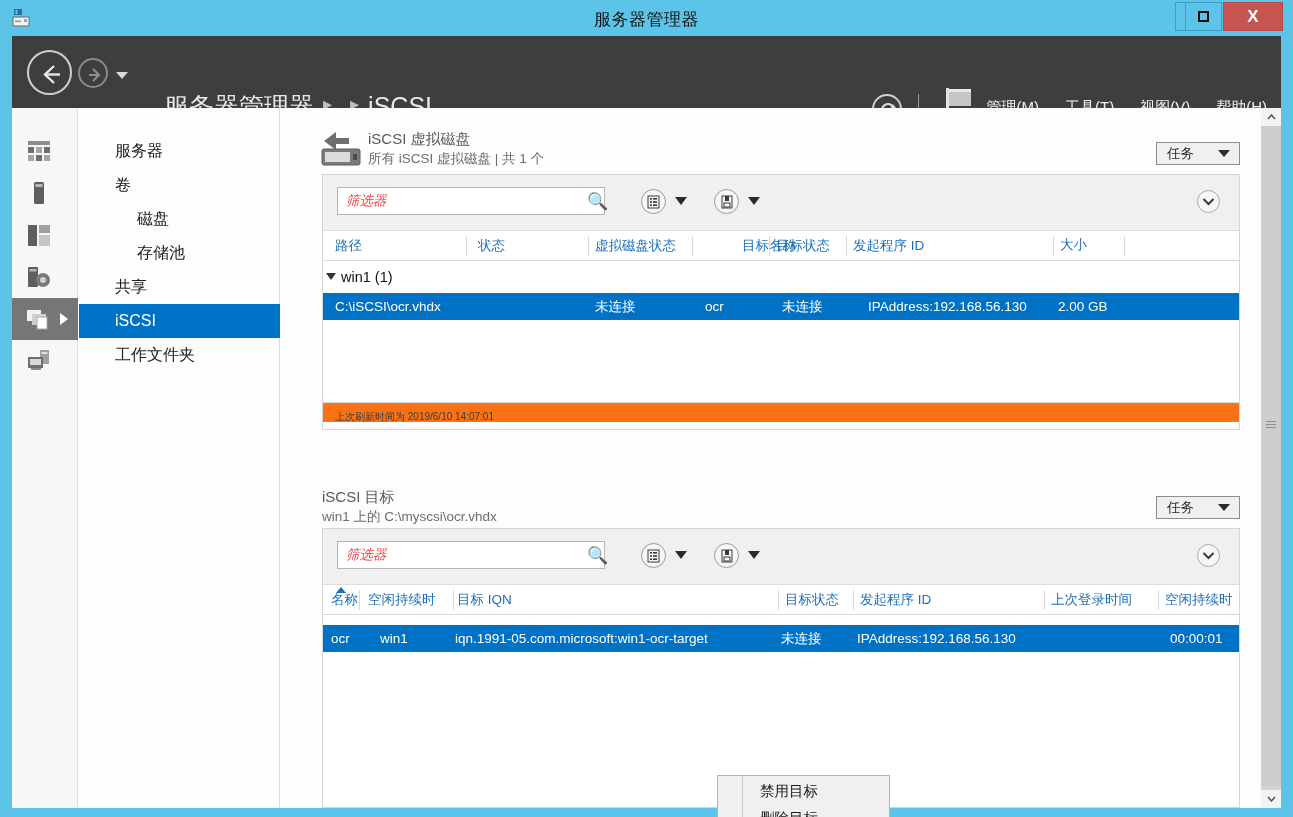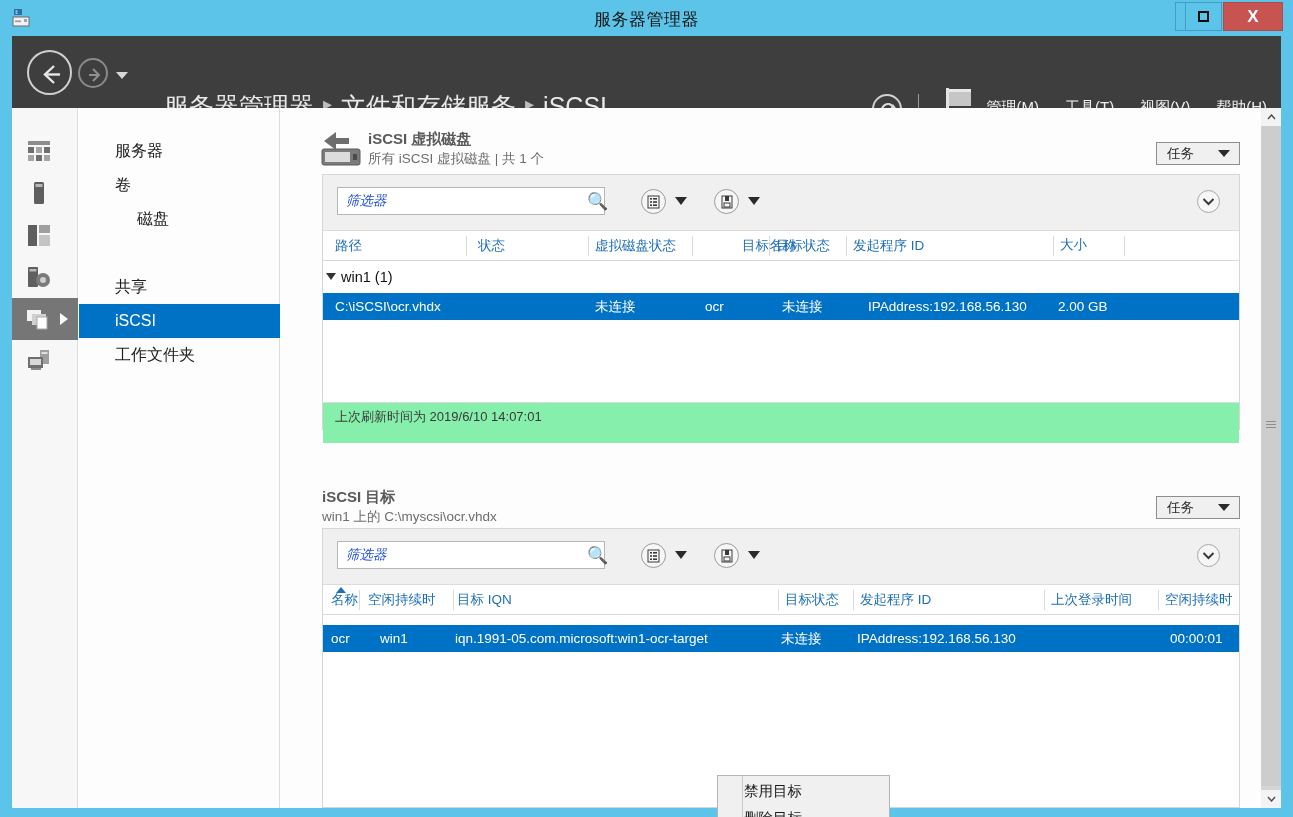--- a/index.html
+++ b/index.html
@@ -134,21 +134,21 @@
 
   
   #content {
     position: absolute; left: 268px; top: 0; width: 990px; height: 700px;
     background: #fdfdfd; overflow: hidden;
   }
 
   
   .sec-head-icon { position: absolute; }
   .sec-title {
-    position: absolute; font-size: 15px; font-weight: bold; color: #5a5a5a;
+    position: absolute; font-size: 15px; font-weight: normal; color: #5a5a5a;
   }
   .sec-sub {
     position: absolute; font-size: 13.5px; color: #6e6e6e;
   }
   .task-btn {
     position: absolute; width: 84px; height: 23px;
     border: 1px solid #8e8e8e; background: #f0f0f0;
     display: flex; align-items: center; font-size: 13.5px; color: #2a2a2a;
     padding-left: 10px;
   }
@@ -161,21 +161,21 @@
   .panel {
     position: absolute; border: 1px solid #d6d6d6; background: #fff;
   }
   .filterbar {
     position: absolute; left: 0; top: 0; height: 56px;
     background: #f0f0f0; border-bottom: 1px solid #dcdcdc;
   }
   .filter-input {
     position: absolute; left: 14px; top: 12px; width: 268px; height: 28px;
     border: 1px solid #b6b6b6; background: #fff;
-    font-size: 13.5px; color: #1d4ed8; font-style: italic;
+    font-size: 13.5px; color: #ef4444; font-style: italic;
     padding-left: 8px; line-height: 26px;
   }
   .filter-search-icon {
     position: absolute; left: 264px; top: 16px; font-size: 17px; color: #3a3a3a;
     font-style: normal;
   }
   .tool-oval {
     position: absolute; width: 25px; height: 25px; border-radius: 50%;
     border: 1px solid #9a9a9a; background: #f6f6f6;
     display: flex; align-items: center; justify-content: center;
@@ -213,44 +213,44 @@
     border-top: 7px solid #333;
   }
   .datarow {
     position: absolute; height: 27px; background: #0072c6; color: #fff;
   }
   .datarow .cell {
     position: absolute; top: 0; height: 27px; line-height: 27px;
     font-size: 13.5px; white-space: nowrap;
   }
   .panel-footer {
-    position: absolute; left: 0; height: 41px; background: #86efac;
+    position: absolute; left: 0; height: 20px; background: #f97316;
     border-top: 1px solid #dcdcdc; line-height: 27px;
-    font-size: 13px; color: #3a3a3a; padding-left: 12px;
+    font-size: 10px; color: #3a3a3a; padding-left: 12px;
   }
 
   
   .sort-arrow {
     position: absolute; width: 0; height: 0;
     border-left: 5px solid transparent; border-right: 5px solid transparent;
     border-bottom: 6px solid #1f6fb8;
   }
 
   
   #ctxmenu {
     position: absolute; left: 705px; top: 667px; width: 173px; height: 93px;
     background: #f0f0f0; border: 1px solid #b4b4b4;
   }
   #ctx-gutter {
     position: absolute; left: 0; top: 0; width: 25px; height: 91px;
     background: #f0f0f0; border-right: 1px solid #c8c8c8;
   }
   .ctx-item {
     position: absolute; left: 26px; width: 146px; height: 26px;
-    line-height: 26px; font-size: 14.5px; color: #1a1a1a; 
+    line-height: 26px; font-size: 14.5px; color: #1a1a1a; padding-left: 16px;
   }
 
   
   #vscroll {
     position: absolute; right: 12px; top: 108px; width: 20px; height: 700px;
     background: #d4d4d4;
   }
   #vs-up {
     position: absolute; left: 0; top: 0; width: 20px; height: 18px;
     background: #f3f3f3; display: flex; align-items: center; justify-content: center;
@@ -309,21 +309,20 @@
       <svg width="20" height="20" viewBox="0 0 20 20">
         <path d="M8 4 L14 10 L8 16" stroke="#8f8f8f" stroke-width="2" fill="none"></path>
         <line x1="4" y1="10" x2="14" y2="10" stroke="#8f8f8f" stroke-width="2"></line>
       </svg>
     </div>
     <div id="nav-dd"></div>
 
     <div id="breadcrumb">
       <span class="crumb">服务器管理器</span>
       <span class="crumb-sep">▸</span>
-      <span class="crumb">文件和存储服务</span>
       <span class="crumb-sep">▸</span>
       <span class="crumb">iSCSI</span>
     </div>
     <div id="crumb-dd"></div>
 
     <div id="refresh-circle">
       <svg width="20" height="20" viewBox="0 0 20 20">
         <path d="M15 7 A6 6 0 1 0 15.5 12" stroke="#d8d8d8" stroke-width="1.8" fill="none"></path>
         <path d="M5 13 A6 6 0 1 0 4.5 8" stroke="#d8d8d8" stroke-width="1.8" fill="none"></path>
         <polygon points="15,4 18,8 12.5,8.5" fill="#d8d8d8"></polygon>
@@ -400,20 +399,21 @@
           <rect x="4" y="10" width="11" height="6" fill="#d8d8d8"></rect>
           <rect x="5" y="19" width="10" height="2" fill="#8a8a8a"></rect>
         </svg>
       </div>
     </div>
 
     <div id="tree-nav">
       <div class="tree-item" style="top:26px">服务器</div>
       <div class="tree-item" style="top:60px">卷</div>
       <div class="tree-item indent" style="top:94px">磁盘</div>
+      <div class="tree-item indent" style="top:128px">存储池</div>
       <div class="tree-item" style="top:162px">共享</div>
       <div class="tree-item selected" style="top:196px">iSCSI</div>
       <div class="tree-item" style="top:230px">工作文件夹</div>
     </div>
 
     <div id="content">
 
       <div class="sec-head-icon" style="left:36px; top:22px;">
         <svg width="48" height="38" viewBox="0 0 48 38">
           <path d="M20 2 L8 11 L20 20 L20 14 L33 14 L33 8 L20 8 Z" fill="#6e6e6e"></path>

